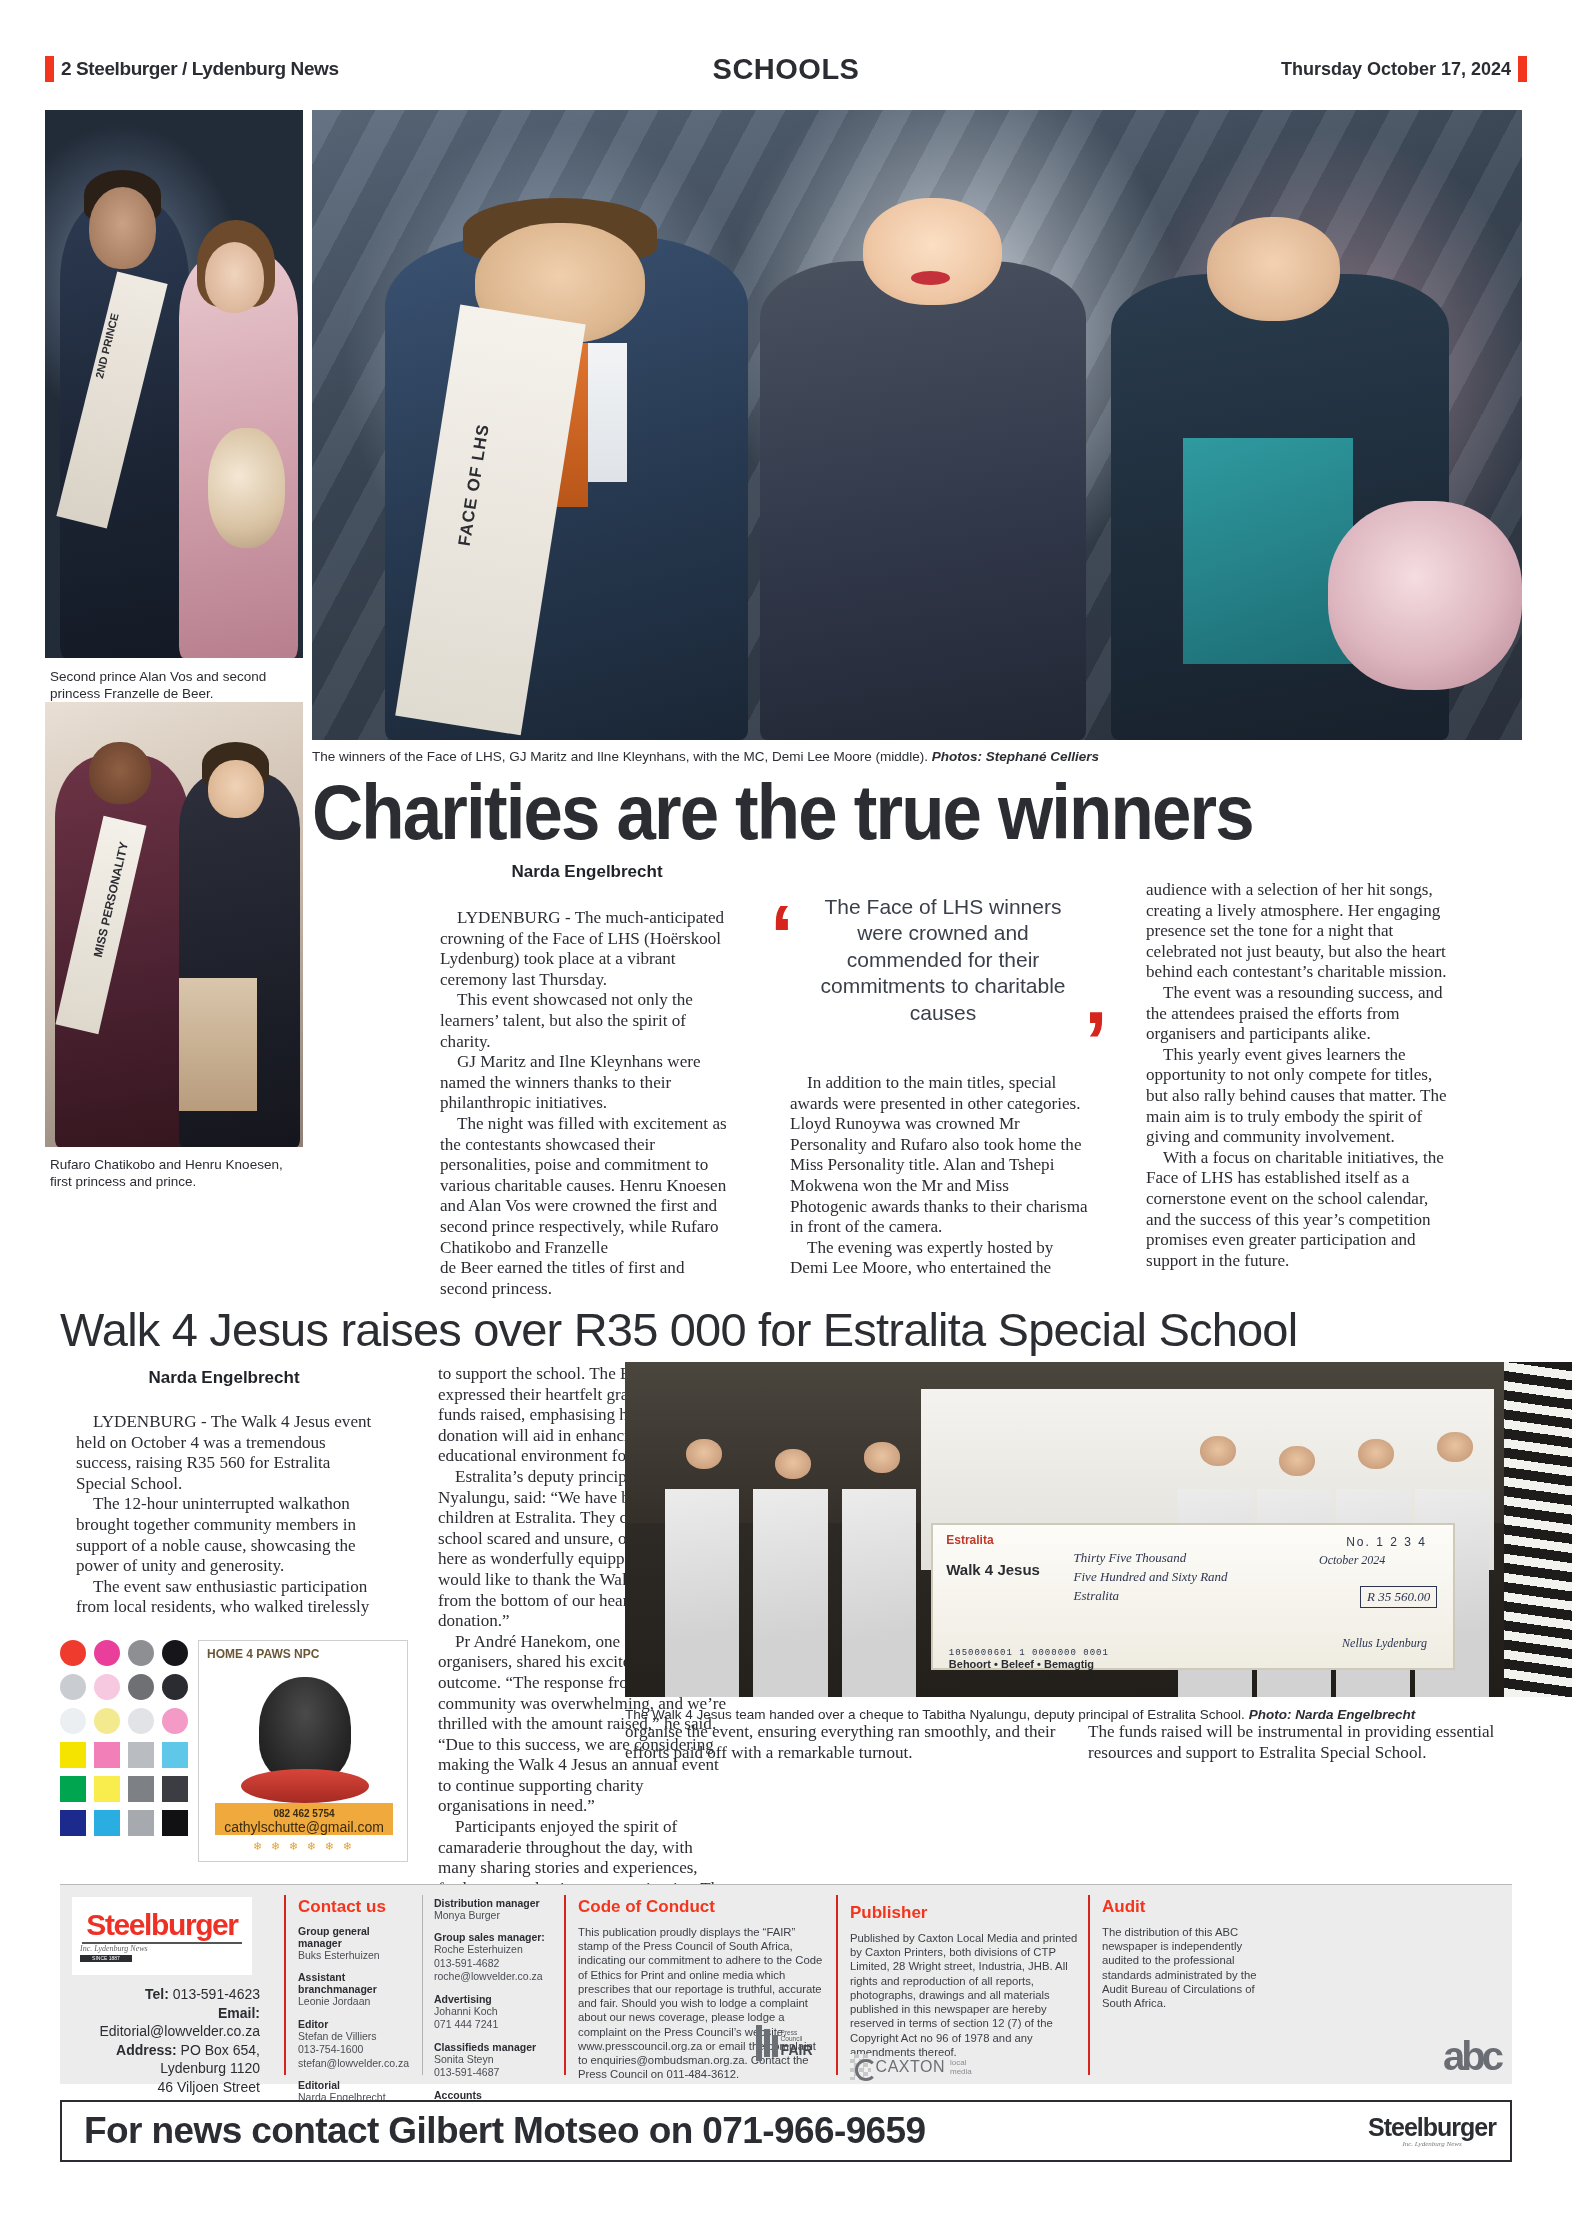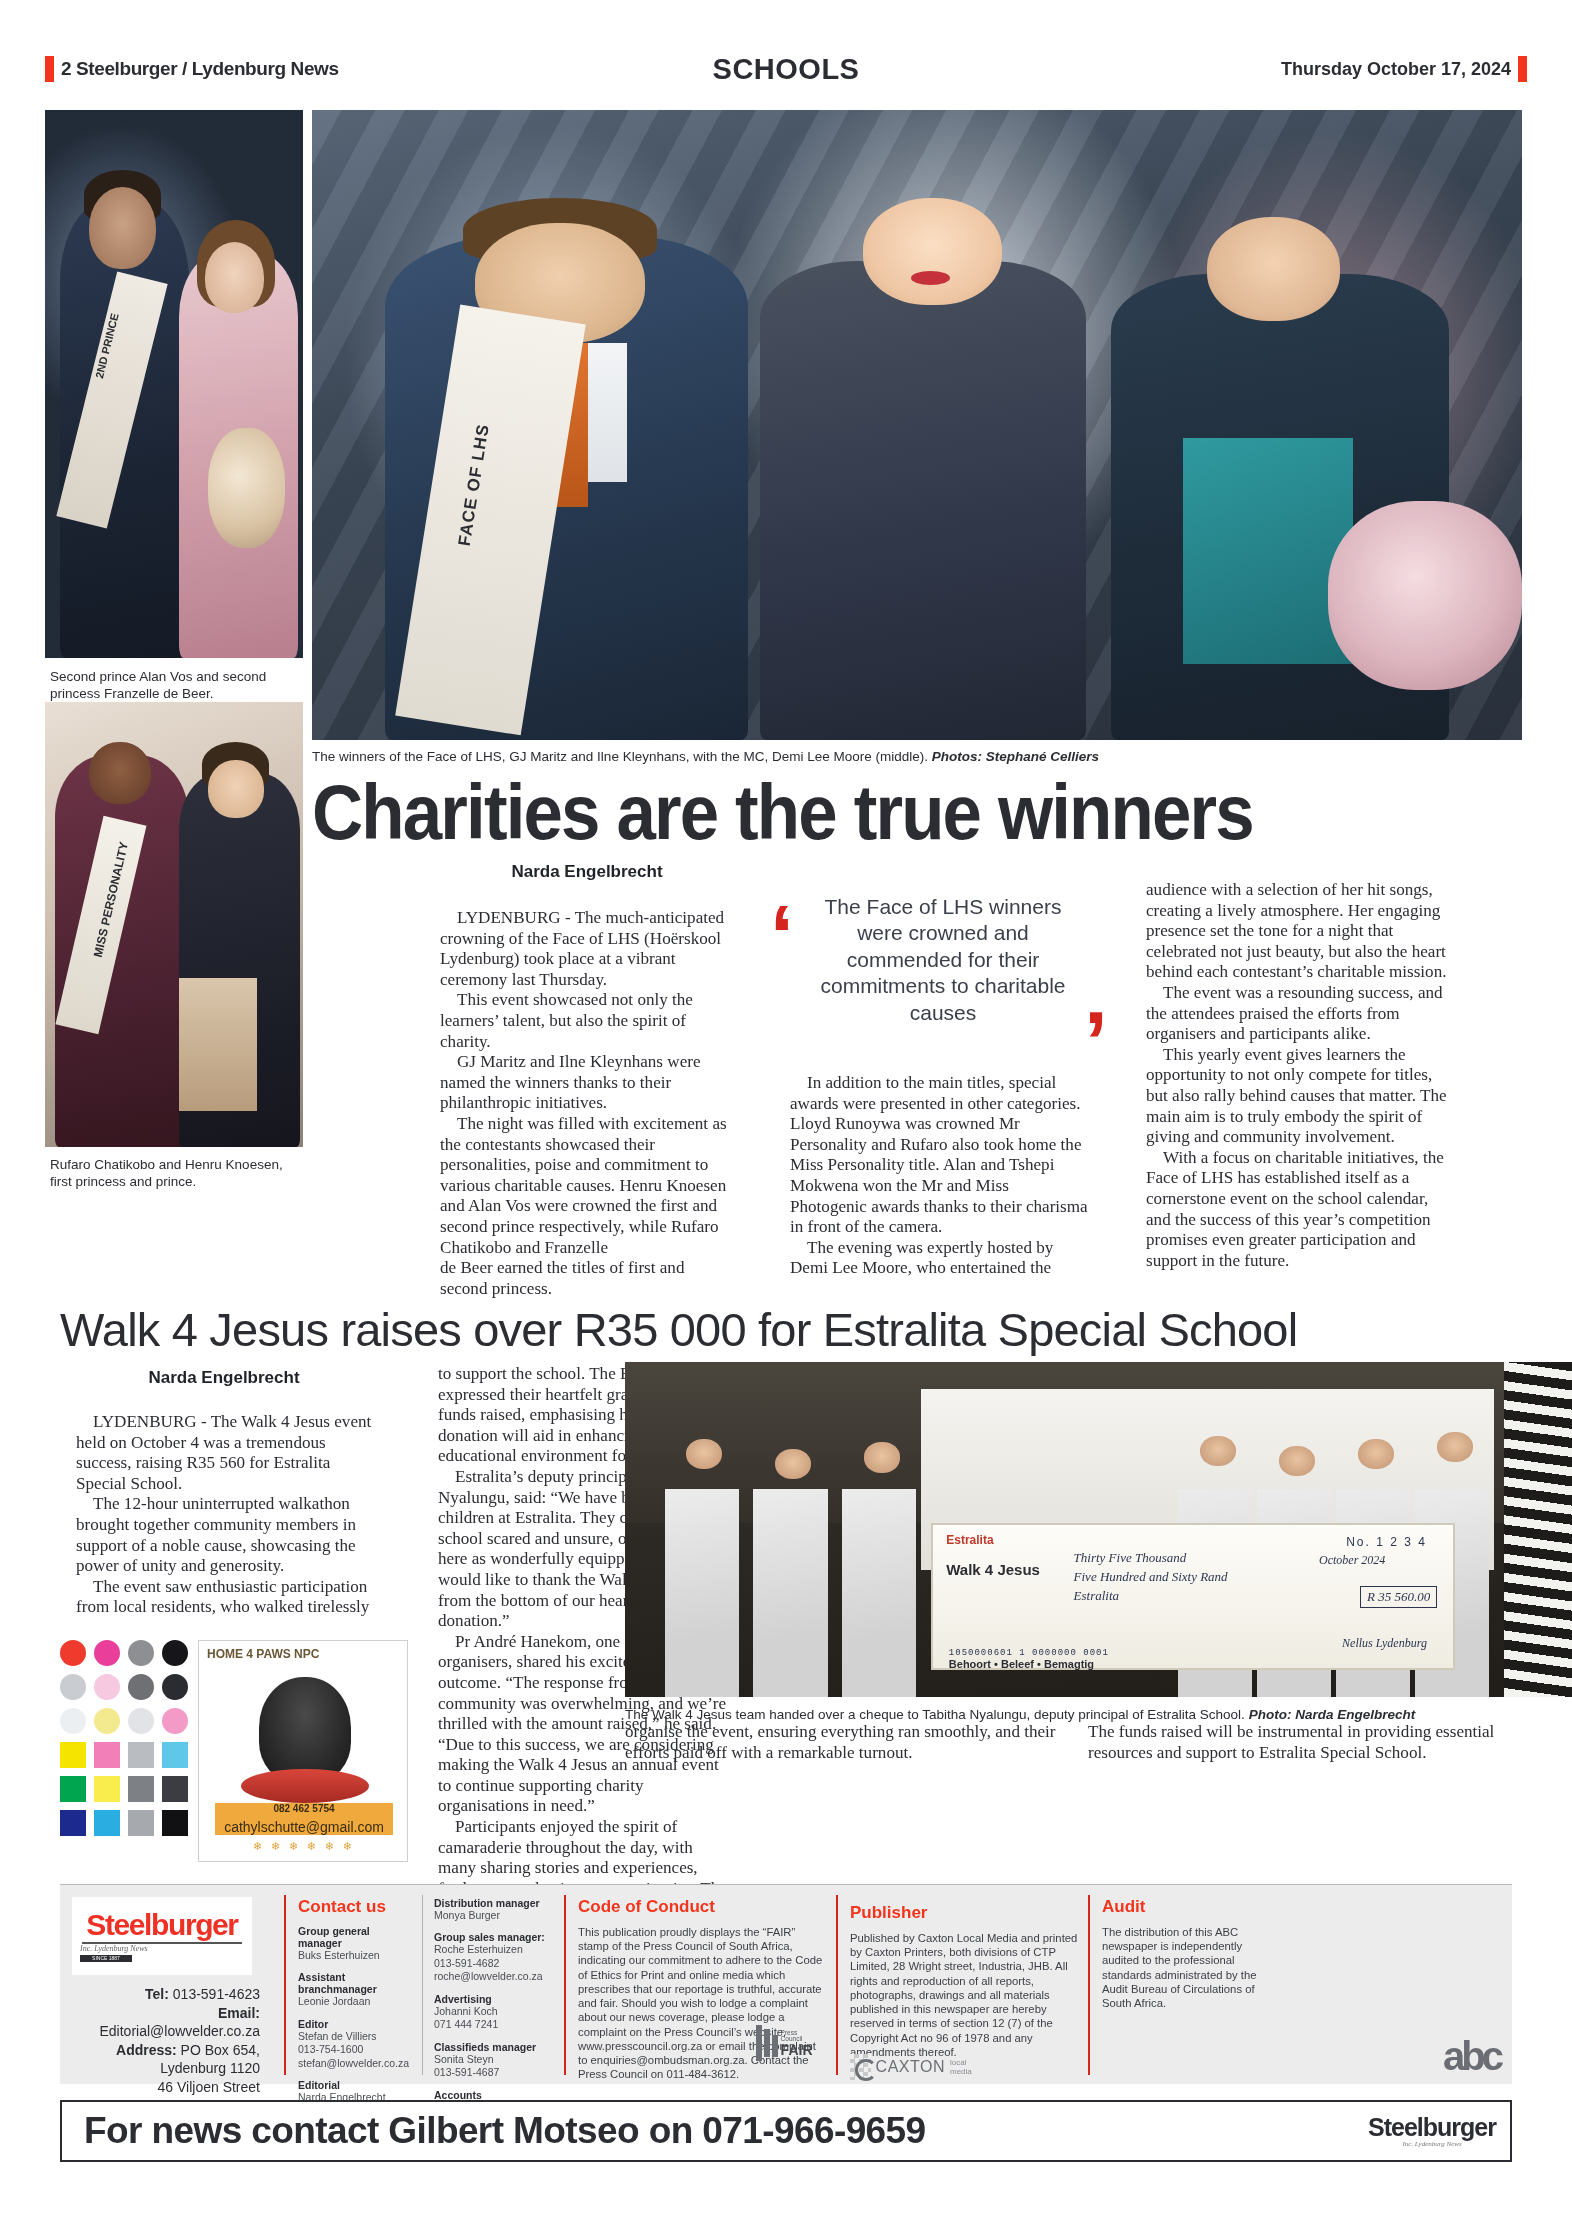--- a/index.html
+++ b/index.html
@@ -199,21 +199,21 @@
   #advert2 { position:absolute; left:198px; top:1640px; width:210px; height:222px;
     background:#ffffff; border:1px solid #cfcfcf; }
   #advert2 .hdr { position:absolute; left:8px; top:6px; font-family:"Liberation Sans", sans-serif;
     font-size:12px; font-weight:bold; color:#6b5636; }
   #advert2 .dog { position:absolute; left:60px; top:36px; width:92px; height:105px;
     background:radial-gradient(ellipse at 50% 35%, #4a4a4a 0%, #2a2a2a 60%, #181818 100%);
     border-radius:48% 48% 38% 38%; }
   #advert2 .cushion { position:absolute; left:42px; top:128px; width:128px; height:34px;
     background:linear-gradient(#d8453a,#a62a22); border-radius:50%; }
   #advert2 .band { position:absolute; left:16px; bottom:26px; width:178px; height:32px;
-    background:#f0a93c; display:flex; flex-direction:column; align-items:center; justify-content:space-between; }
+    background:#f0a93c; display:flex; flex-direction:column; align-items:center; justify-content:flex-end; }
   #advert2 .band .l1 { font-family:"Liberation Sans", sans-serif; font-size:10px; font-weight:bold; color:#3a2c12; }
   #advert2 .band .l2 { font-family:"Liberation Sans", sans-serif; font-size:14px; color:#3a2c12; }
   #advert2 .pawrow { position:absolute; left:16px; bottom:8px; width:178px; text-align:center;
     font-size:11px; color:#e0a23a; letter-spacing:3px; }
 
   
   .footer { position:absolute; left:60px; top:1884px; width:1452px; height:200px;
     background:#ececec; border-top:1px solid #b9b9b9; }
   .fcol { position:absolute; top:0; height:100%; }
   .fsep { position:absolute; top:10px; width:2px; height:180px; background:#d6251c; }

